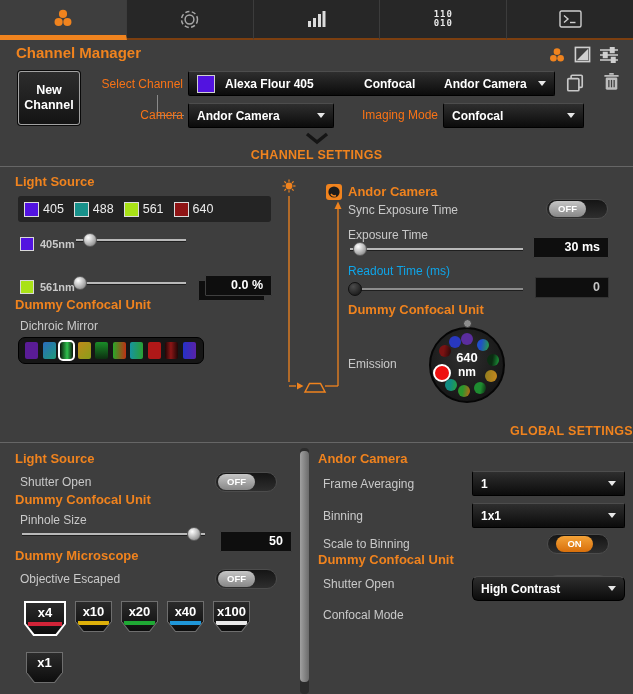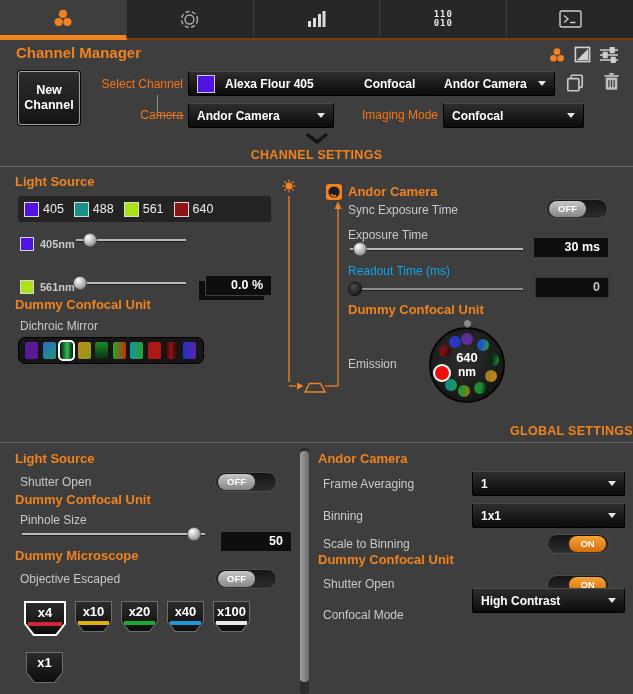--- a/index.html
+++ b/index.html
@@ -30,21 +30,21 @@
   .dd{position:absolute;height:25px;background:linear-gradient(180deg,#2e2e2e,#0b0b0b);
       border:1px solid #000;border-top-color:#4d4d4d;border-radius:2px;display:flex;align-items:center;
       color:#fff;font-size:12px;font-weight:bold;padding:0 8px;box-sizing:border-box;cursor:pointer;}
   .caret{width:0;height:0;border-left:4.5px solid transparent;border-right:4.5px solid transparent;
          border-top:5.5px solid #e6e6e6;margin-left:auto;}
   .toggle{position:absolute;width:62px;height:20px;border-radius:10px;box-sizing:border-box;
           background:linear-gradient(180deg,#151515,#2e2e2e);border:1px solid #4c4c4c;cursor:pointer;}
   .toggle .knob{position:absolute;top:1px;width:37px;height:16px;border-radius:8px;font-size:9.5px;
           font-weight:bold;color:#fff;text-align:center;line-height:16px;}
   .toggle.off .knob{left:2px;background:linear-gradient(180deg,#c6c6c6,#878787);}
-  .toggle.on  .knob{right:2px;background:linear-gradient(180deg,#f4a338,#d86f0b);margin-left:36px;}
+  .toggle.on  .knob{right:15px;background:linear-gradient(180deg,#f4a338,#d86f0b);margin-left:36px;}
   .slider{position:absolute;height:14px;}
   .slider .track{position:absolute;left:0;right:0;top:6px;height:2px;background:#b9b9b9;
                  box-shadow:0 1px 0 rgba(0,0,0,.5);}
   .slider .handle{position:absolute;top:0;width:14px;height:14px;border-radius:50%;
                  background:radial-gradient(circle at 35% 30%,#ffffff,#969696 75%);
                  border:1px solid #5c5c5c;transform:translateX(-50%);box-sizing:border-box;cursor:pointer;}
   .slider .handle.dark{background:radial-gradient(circle at 35% 30%,#4c4c4c,#1f1f1f 75%);border-color:#101010;}
   
   .chipbar{position:absolute;left:18px;top:196px;width:253px;height:26px;background:#242424;
            border-radius:3px;display:flex;align-items:center;padding:0 6px;gap:10px;box-sizing:border-box;}
@@ -416,18 +416,18 @@
       <span class="knob">ON</span>
     </div>
 
   <div class="sec-h" style="left:318px;top:552px;">Dummy Confocal Unit</div>
   <div class="lbl" style="left:323px;top:577px;">Shutter Open</div>
   <div class="toggle on" style="left:547px;top:575px;">
       <span class="knob">ON</span>
     </div>
 
   <div class="lbl" style="left:323px;top:608px;">Confocal Mode</div>
-  <div class="dd" style="left:472px;top:588px;width:153px;">
+  <div class="dd" style="left:472px;top:576px;width:153px;border-radius:6px;">
     <span>High Contrast</span>
       <span class="caret"></span>
   </div>
 
 </div>
 
 </body></html>

